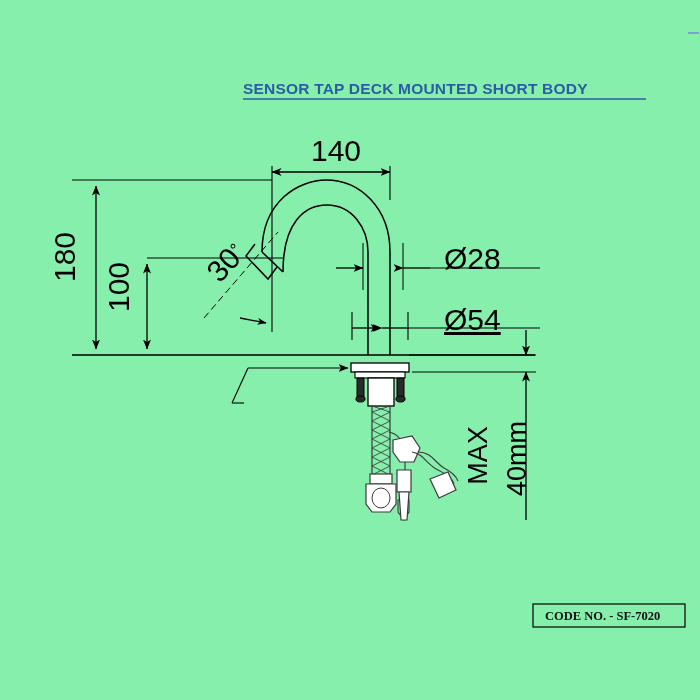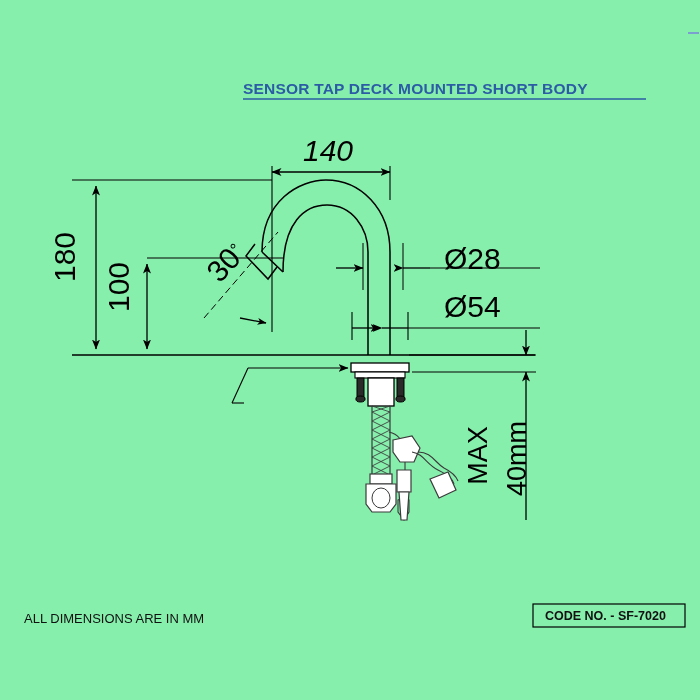--- a/index.html
+++ b/index.html
@@ -143,41 +143,40 @@
       <line x1="526" y1="372" x2="526" y2="520" stroke="#000" stroke-width="1.3" marker-start="url(#arl)"></line>
     </g>
 
     <g>
       <rect x="533" y="604" width="152" height="23" fill="none" stroke="#000" stroke-width="1.2"></rect>
     </g>
   </svg>
 
   <div class="t-title" style="position:absolute;left:243px;top:80px;color:#2b5ca5;white-space:nowrap;">SENSOR TAP DECK MOUNTED SHORT BODY</div>
 
-  <div class="t-dim" style="position:absolute;left:303px;top:134px;font-style:italic;">140</div>
+  <div class="t-dim" style="position:absolute;left:311px;top:134px;">140</div>
 
   <div class="t-dim" style="position:absolute;left:40px;top:240px;transform:rotate(-90deg);
               transform-origin:center;">180</div>
 
   <div class="t-dim" style="position:absolute;left:94px;top:270px;transform:rotate(-90deg);
               transform-origin:center;">100</div>
 
   <div style="position:absolute;left:200px;top:266px;transform:rotate(-48deg);
               transform-origin:left top;white-space:nowrap;">
     <span class="t-dim">30</span><span style="font-size:17px;vertical-align:super;">°</span>
   </div>
 
   <div class="t-dim" style="position:absolute;left:444px;top:234px;margin-top:8px;">Ø28</div>
 
-  <div class="t-dim" style="position:absolute;left:444px;top:290px;">Ø54</div>
+  <div class="t-dim" style="position:absolute;left:444px;top:303px;text-decoration:underline;">Ø54</div>
 
 
   <div class="t-dim-sm" style="position:absolute;left:449px;top:440px;transform:rotate(-90deg);
               transform-origin:center;white-space:nowrap;">MAX</div>
 
   <div class="t-dim-sm" style="position:absolute;left:480px;top:443px;transform:rotate(-90deg);
               transform-origin:center;white-space:nowrap;">40mm</div>
 
-  <div class="t-note" style="position:absolute;left:24px;top:611px;color:#111;white-space:nowrap;">ALL DIMENSIONS ARE IN MM</div>
 
-  <div class="t-code" style="position:absolute;left:545px;top:609px;color:#111;white-space:nowrap;">CODE NO. - SF-7020</div>
+  <div class="t-code" style="position:absolute;left:545px;top:609px;color:#111;white-space:nowrap;font-family:Liberation Serif, serif;">CODE NO. - SF-7020</div>
 
 </div>
 
 </body></html>

